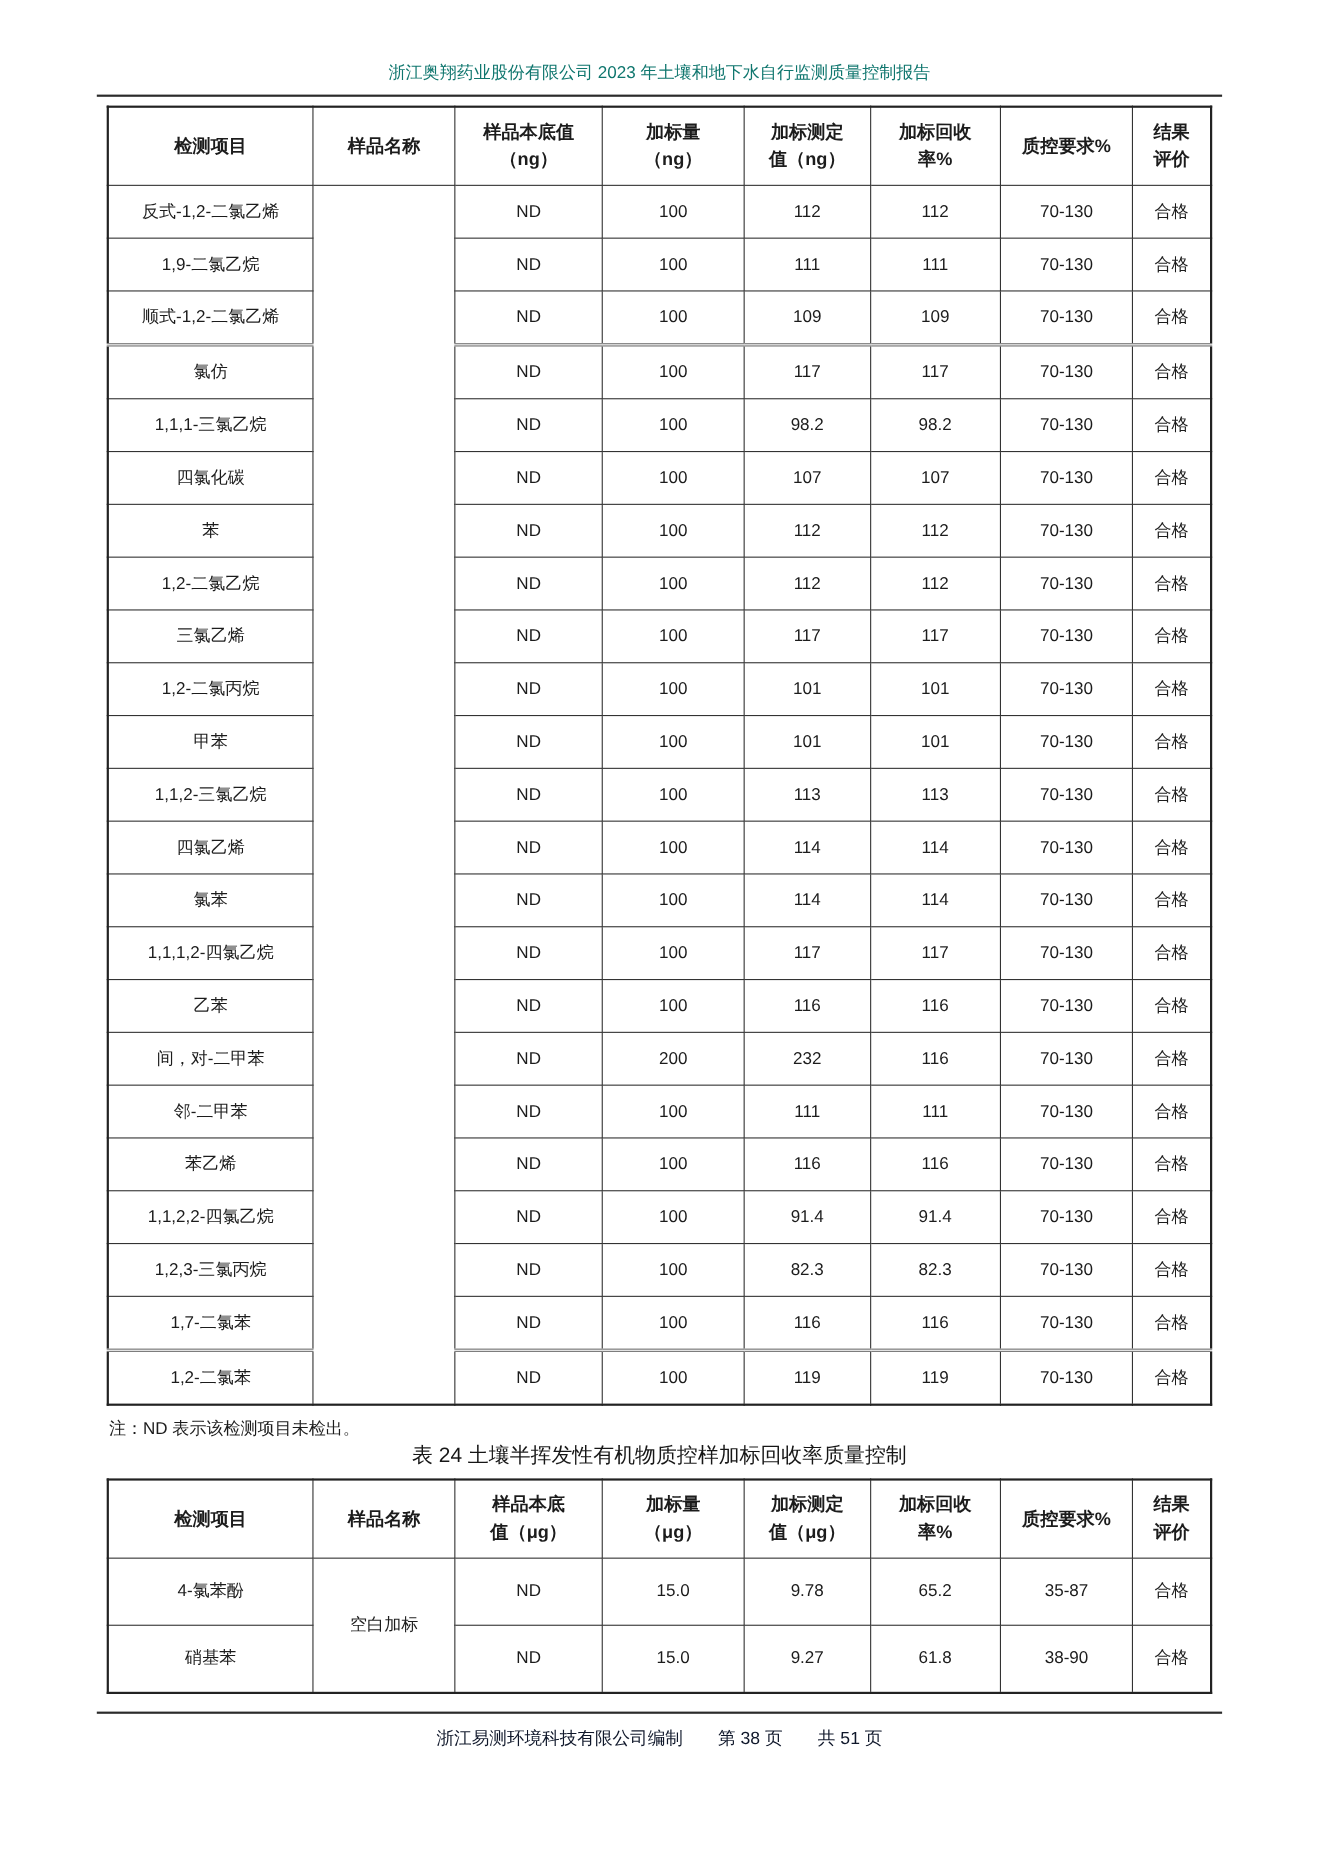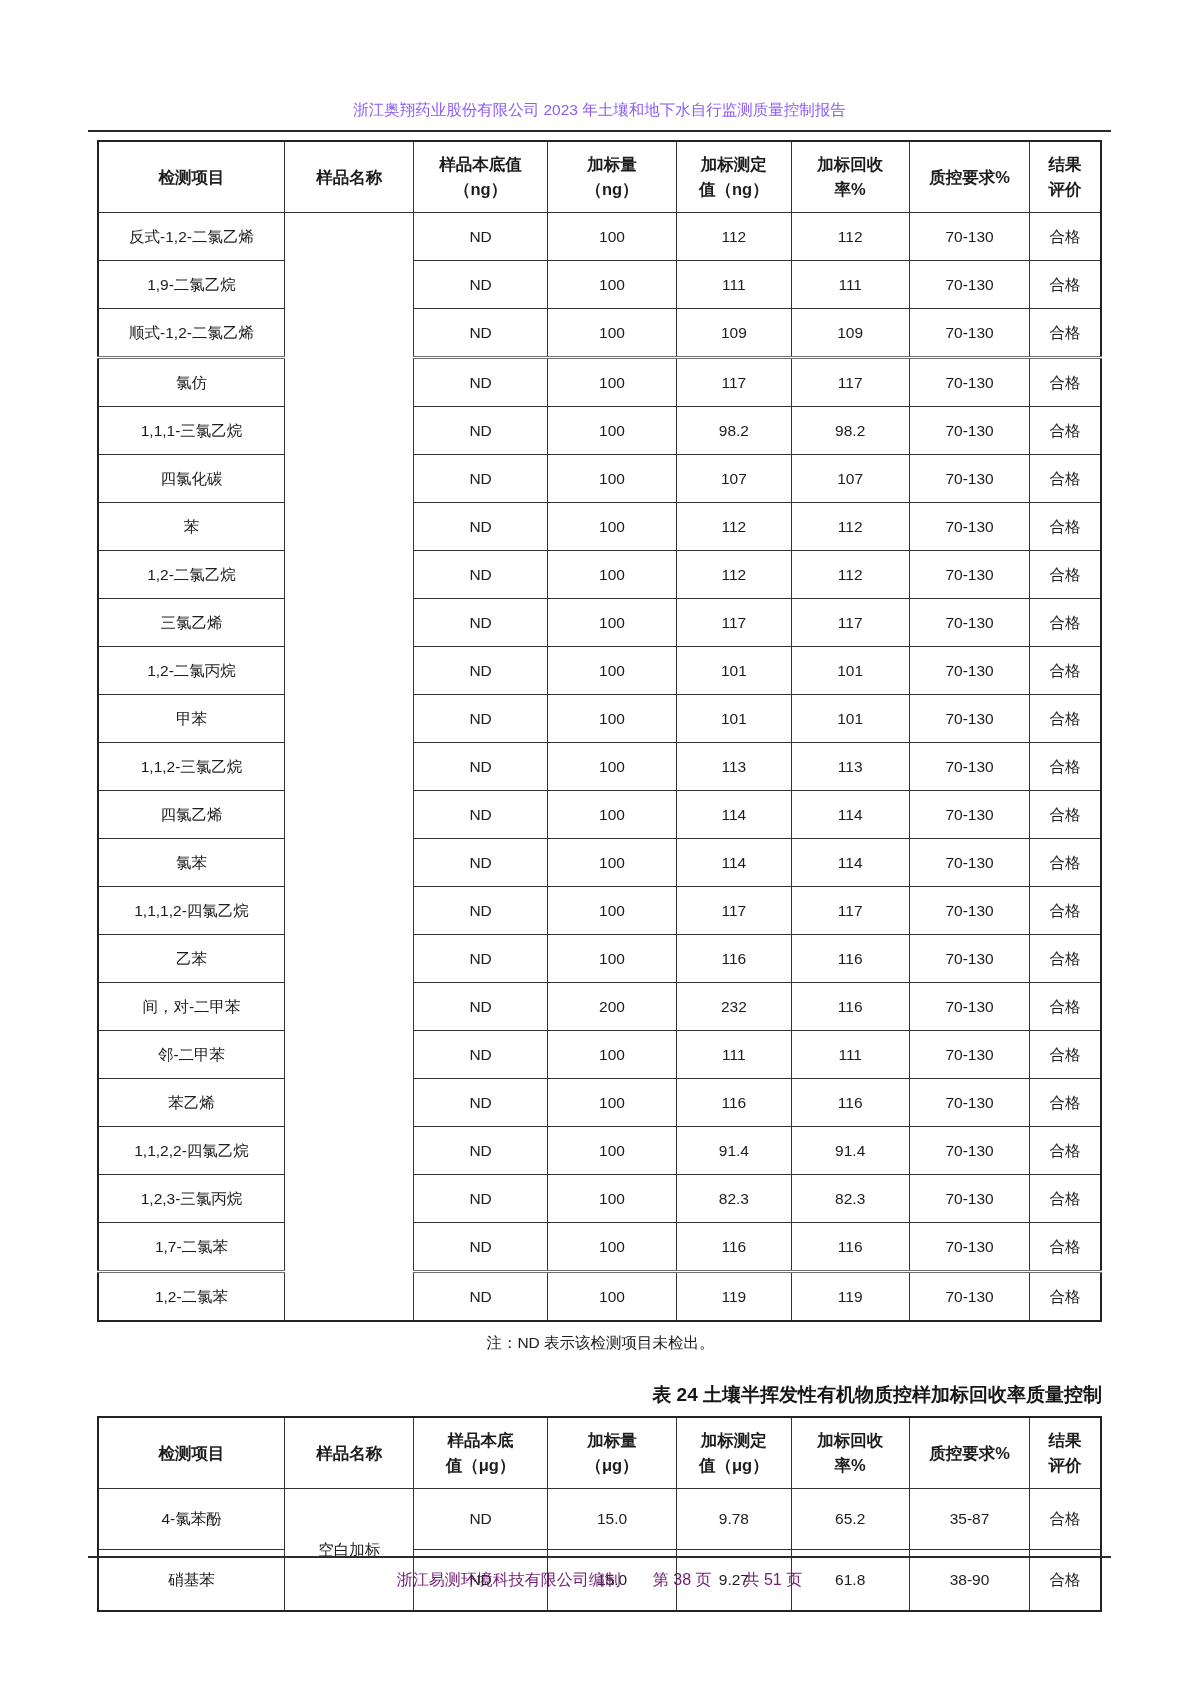--- a/index.html
+++ b/index.html
@@ -7,24 +7,24 @@
     position: relative;
     width: 1199px;
     height: 1696px;
     margin: 0 auto;
     background: #ffffff;
     font-family: "Liberation Sans", "DejaVu Sans", sans-serif;
     color: #1c1c1c;
     overflow: hidden;
   }
   .doc-header {
-    padding-top: 100px;
+    padding-top: 56px;
     text-align: center;
     font-size: 15.5px;
-    color: #8b5cf6;
+    color: #0f766e;
   }
   .header-rule {
     width: 1023px;
     margin: 9px auto 0 auto;
     border: none;
     border-top: 2px solid #2b2b2b;
     height: 0;
   }
   .content { width: 1005px; margin: 0 auto; }
 
@@ -57,26 +57,25 @@
   }
   #voc-tbody td:first-child { line-height: 1.9; }
   table.table2 td { height: 54px; }
   
   #voc-tbody tr:nth-child(4) td { border-top: 3px double #6f6f6f; text-align: center; }
   #voc-tbody tr:nth-child(23) td { border-top: 3px double #6f6f6f; }
 
   .note {
     margin: 11px 0 0 2px;
     font-size: 15.5px;
+    text-align: left;
+  }
+  .table-title {
     text-align: center;
-  }
-  .table-title {
-    margin-top: 28px;
-    text-align: right;
-    font-weight: bold;
+    font-weight: normal;
     font-size: 19px;
     color: #161616;
   }
   .table2 { margin-top: 16px; }
 
   .page-footer {
     position: absolute;
     left: 88px;
     right: 88px;
     top: 1556px;
@@ -84,21 +83,21 @@
   .footer-rule {
     border: none;
     border-top: 2.5px solid #2b2b2b;
     margin: 0;
     height: 0;
   }
   .footer-text {
     margin-top: 12px;
     text-align: center;
     font-size: 16px;
-    color: #701a75;
+    color: #0f172a;
   }
 </style>
 </head>
 <body>
 
 <div class="page">
 
   <div class="doc-header">浙江奥翔药业股份有限公司 2023 年土壤和地下水自行监测质量控制报告</div>
   <hr class="header-rule">
 

